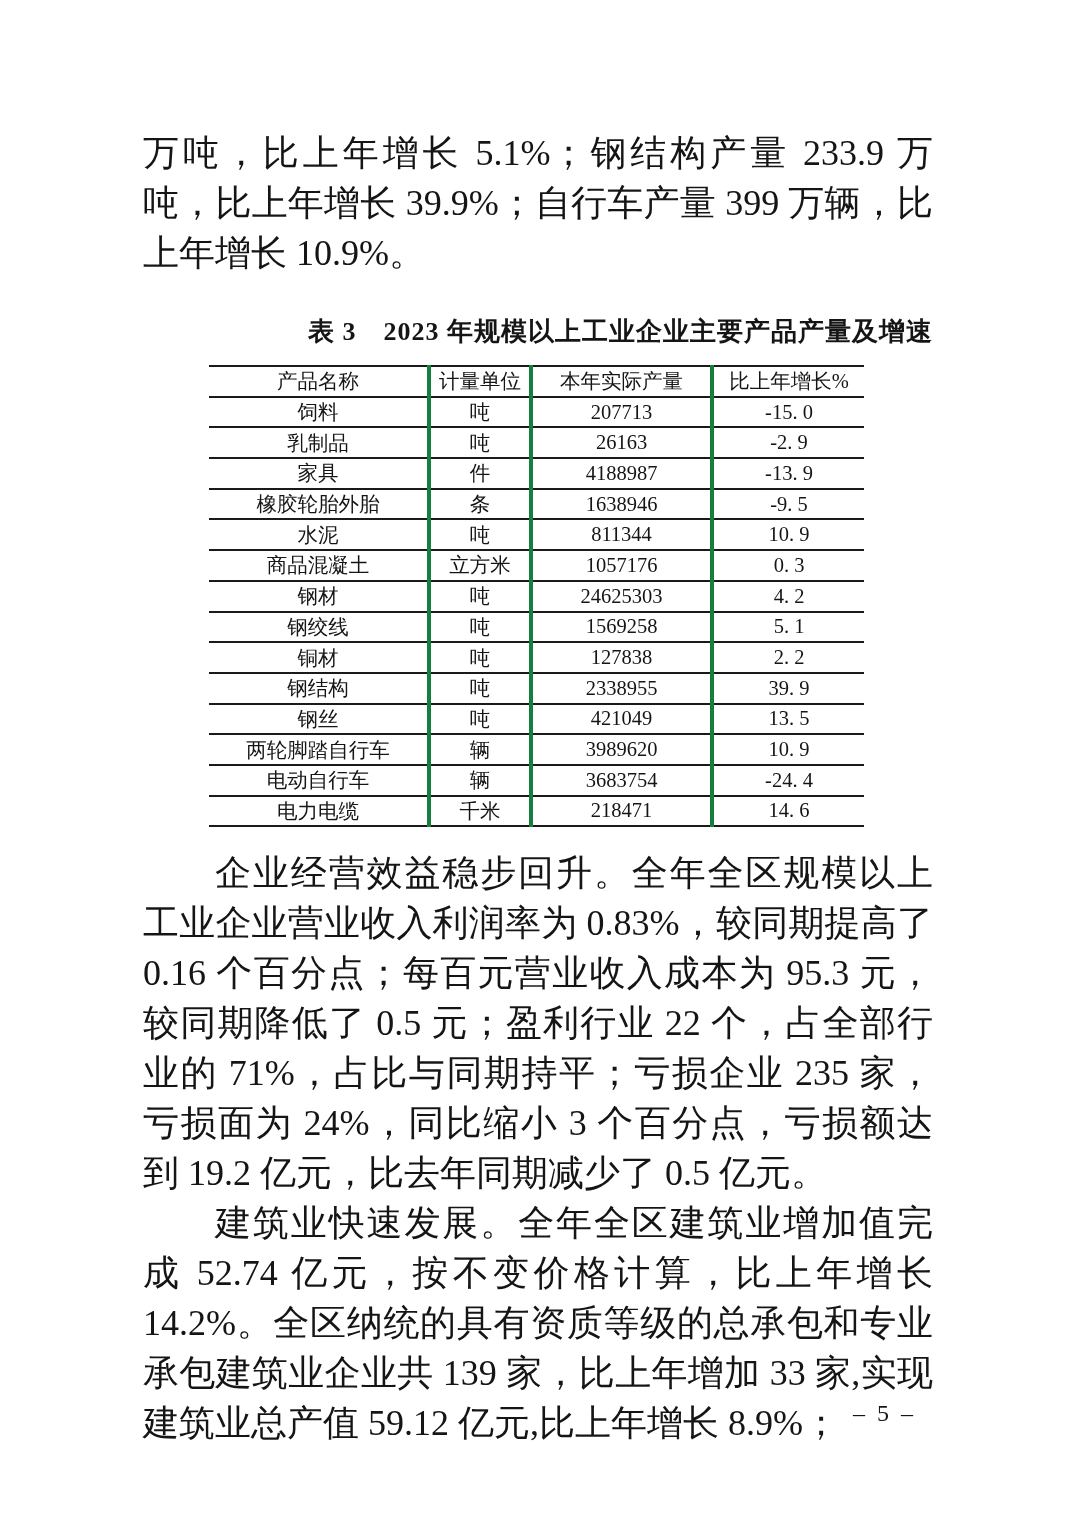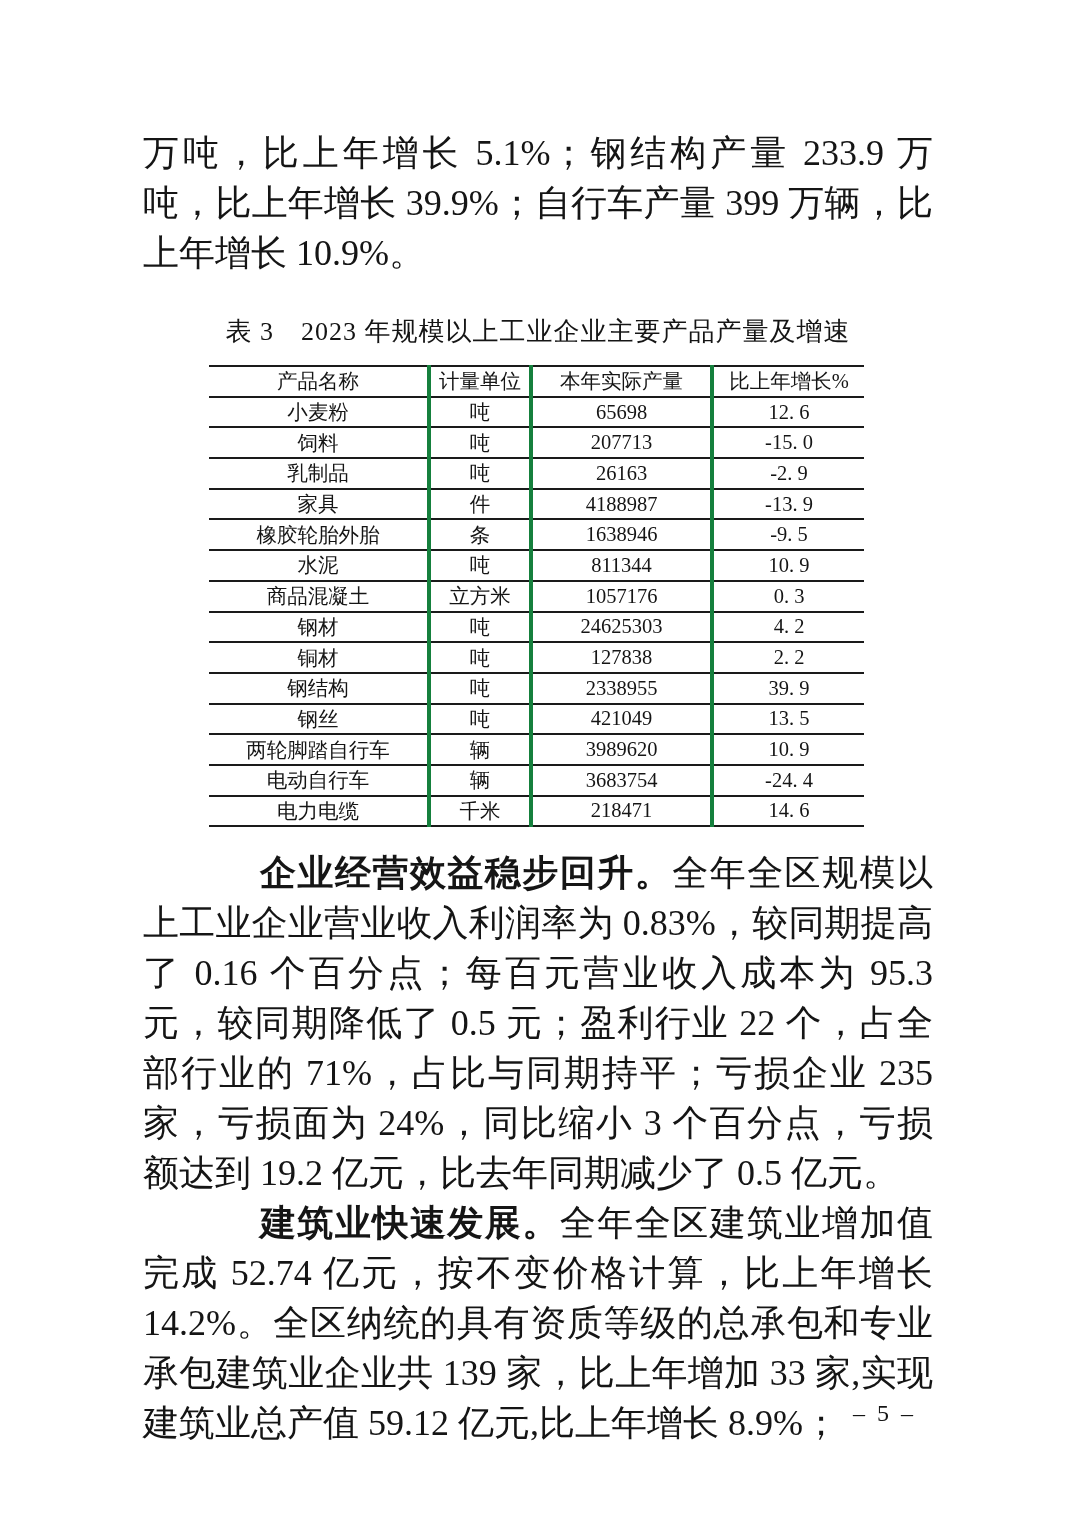--- a/index.html
+++ b/index.html
@@ -16,26 +16,26 @@
     left: 143px; top: 128px;
     width: 790px;
   }
   .para {
     font-size: 36px;
     line-height: 50px;
     text-align: justify;
     margin: 0;
   }
   .para.indent { text-indent: 2em; }
-  .para strong { font-weight: bold; margin-left: 45px; }
+  .para strong { font-weight: normal; }
   .para-block { margin-top: 21px; }
   .table-title {
     font-size: 26px;
-    font-weight: normal;
-    text-align: center;
+    font-weight: bold;
+    text-align: right;
     line-height: 34px;
     margin: 37px 0 0 0;
     letter-spacing: 1px;
   }
   table.stat-table {
     border-collapse: collapse;
     table-layout: fixed;
     width: 655px;
     margin: 16px 0 4px 66px;
   }
@@ -86,26 +86,20 @@
     <thead>
       <tr>
         <th>产品名称</th>
         <th>计量单位</th>
         <th>本年实际产量</th>
         <th>比上年增长%</th>
       </tr>
     </thead>
     <tbody>
 
-        <tr>
-          <td>小麦粉</td>
-          <td>吨</td>
-          <td>65698</td>
-          <td>12. 6</td>
-        </tr>
 
         <tr>
           <td>饲料</td>
           <td>吨</td>
           <td>207713</td>
           <td>-15. 0</td>
         </tr>
 
         <tr>
           <td>乳制品</td>
@@ -142,20 +136,26 @@
           <td>0. 3</td>
         </tr>
 
         <tr>
           <td>钢材</td>
           <td>吨</td>
           <td>24625303</td>
           <td>4. 2</td>
         </tr>
 
+        <tr>
+          <td>钢绞线</td>
+          <td>吨</td>
+          <td>1569258</td>
+          <td>5. 1</td>
+        </tr>
 
         <tr>
           <td>铜材</td>
           <td>吨</td>
           <td>127838</td>
           <td>2. 2</td>
         </tr>
 
         <tr>
           <td>钢结构</td>

